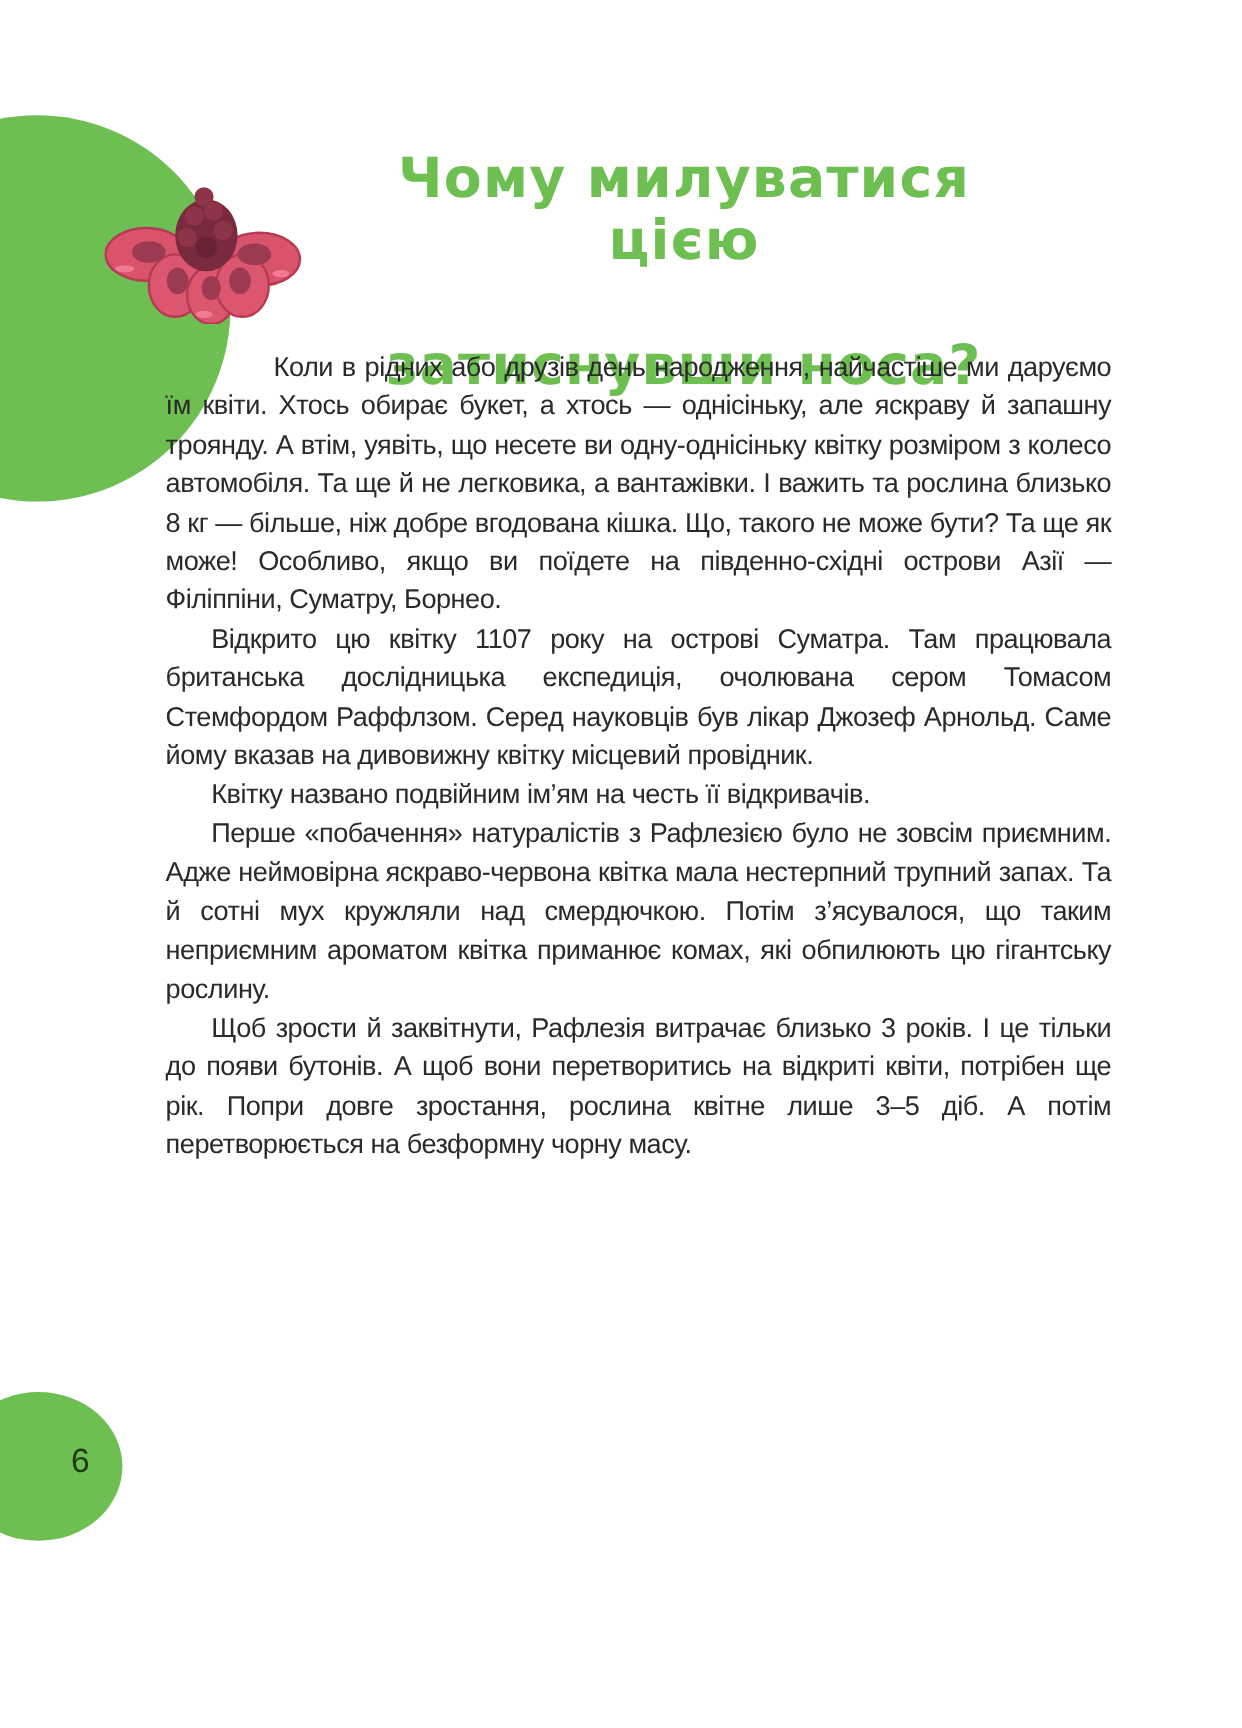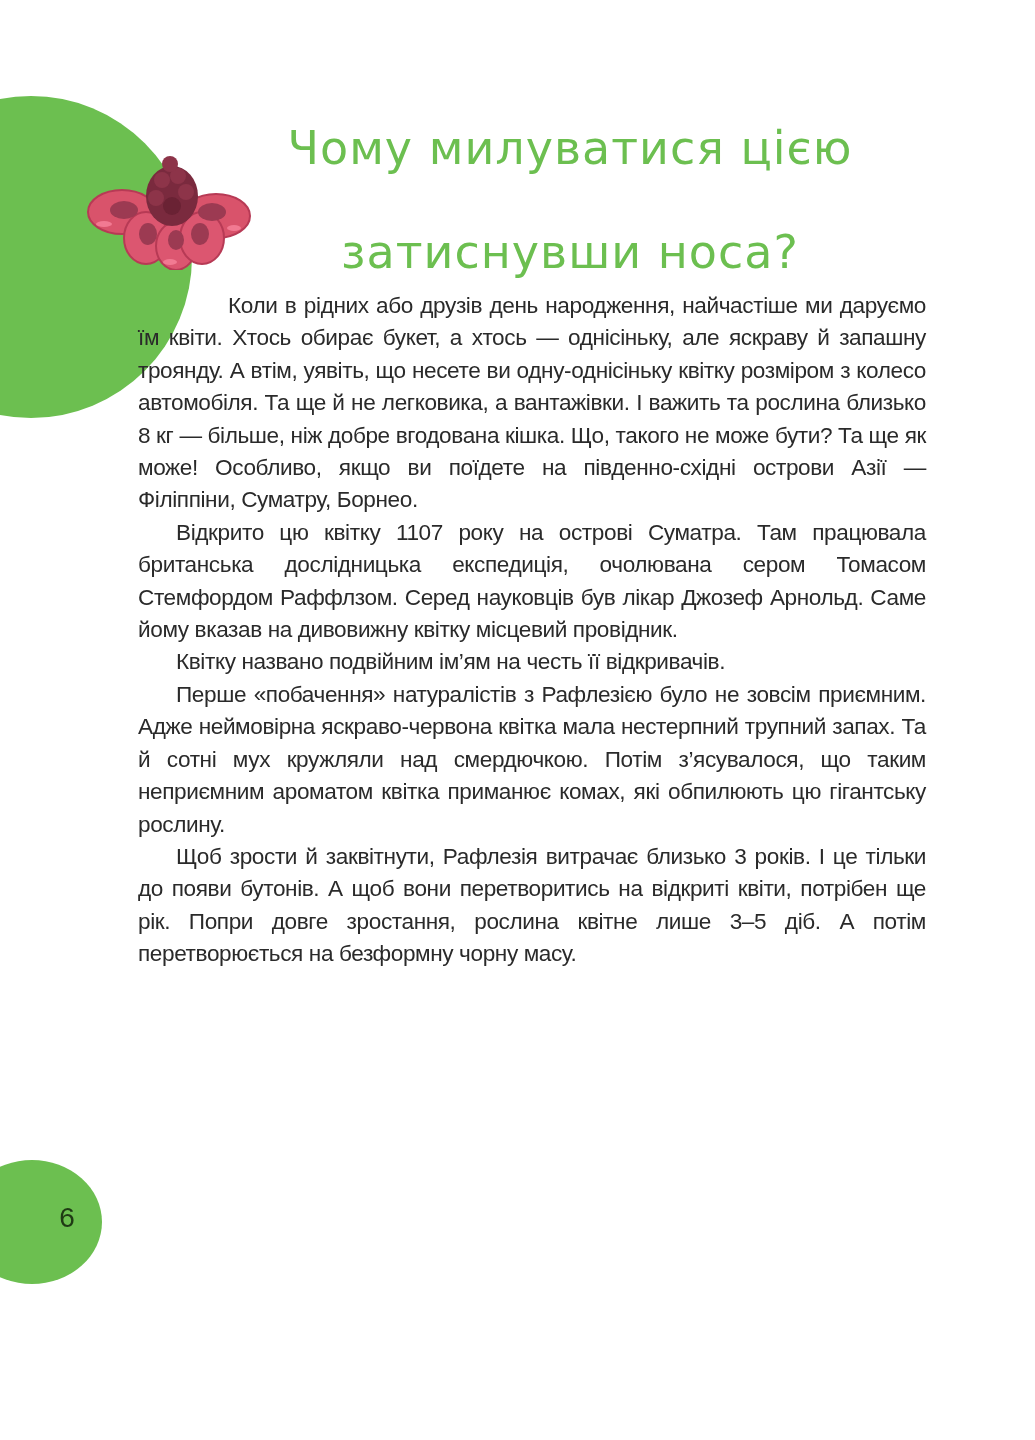--- a/index.html
+++ b/index.html
@@ -32,21 +32,21 @@
     }
     .title {
       position: absolute;
       left: 270px;
       top: 122px;
       width: 600px;
       margin: 0;
       text-align: center;
       color: #6cbf50;
       font-family: "DejaVu Sans", sans-serif;
-      font-weight: normal;
+      font-weight: bold;
       font-size: 46px;
       line-height: 52px;
       letter-spacing: 1px;
     }
     .body-text {
       position: absolute;
       left: 138px;
       top: 290px;
       width: 788px;
       color: #2a2a2a;

